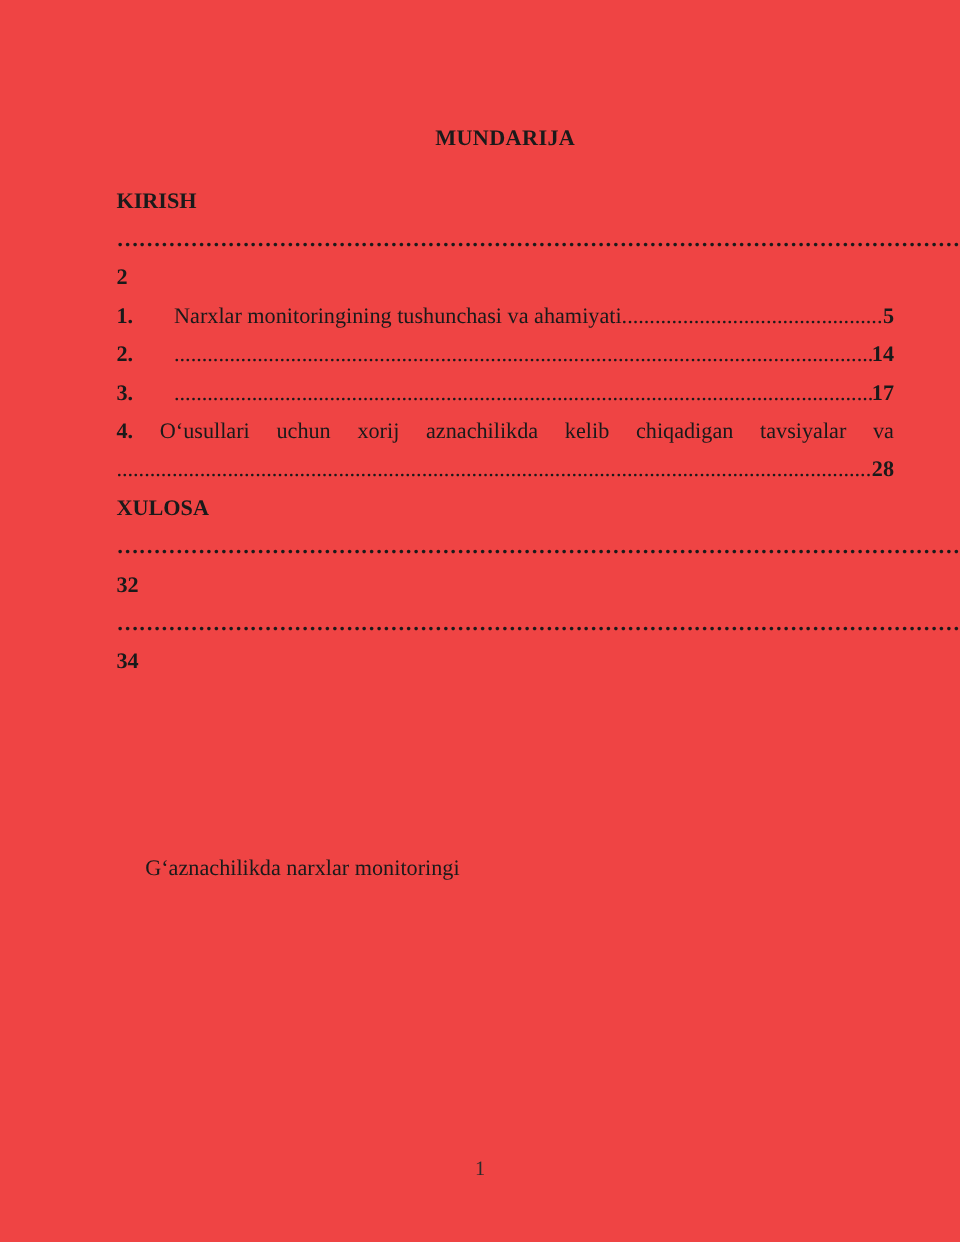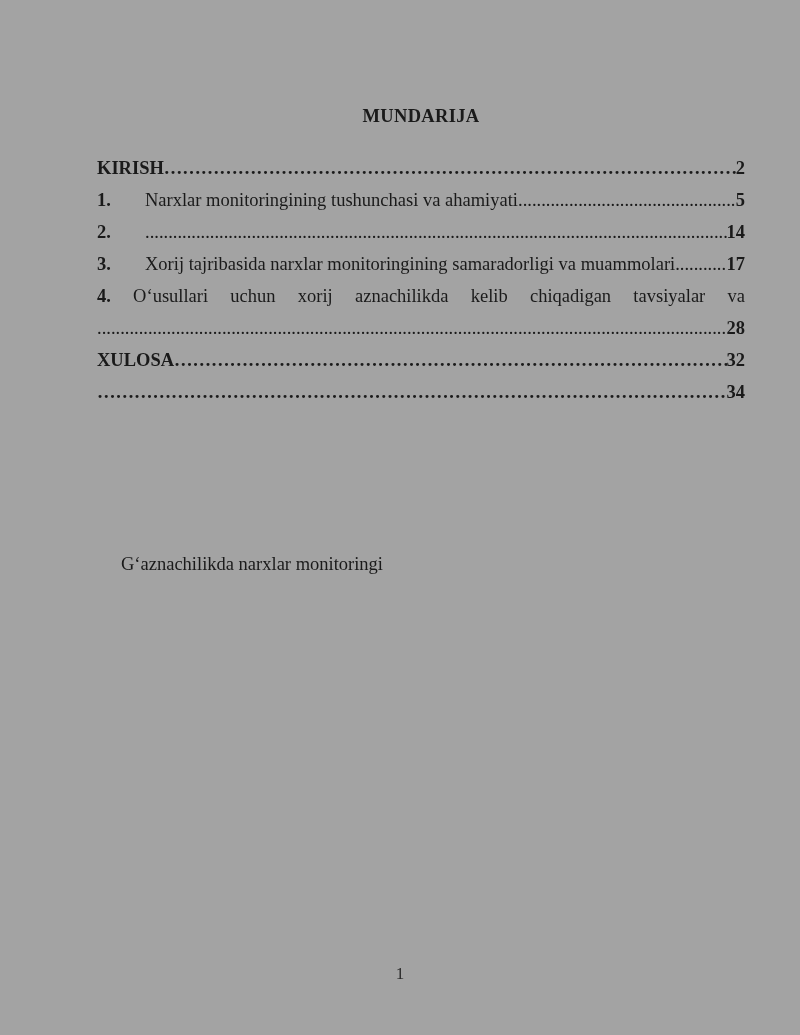--- a/index.html
+++ b/index.html
@@ -5,21 +5,21 @@
   * { margin: 0; padding: 0; box-sizing: border-box; }
   html, body { background: #ffffff; }
   body {
     font-family: "Liberation Serif", "DejaVu Serif", serif;
     color: #1a1a1a;
   }
   .page {
     position: relative;
     width: 800px;
     height: 1035px;
-    background: #a3a3a3;
+    background: #ef4444;
     overflow: hidden;
   }
   .content {
     position: absolute;
     left: 97px;
     top: 0;
     width: 648px;
   }
   .title {
     margin-top: 100px;
@@ -50,21 +50,21 @@
   .leader {
     flex: 1 1 auto;
     min-width: 0;
     overflow: hidden;
     white-space: nowrap;
   }
   .pagenum {
     flex: 0 0 auto;
     font-weight: bold;
   }
-  .bold-entry { font-weight: bold; }
+  .bold-entry { font-weight: bold; flex-direction: column; }
   .justline {
     display: flex;
     justify-content: space-between;
     align-items: baseline;
     line-height: 32px;
   }
   .justline .w { white-space: nowrap; }
   .body-par {
     margin-top: 140px;
     font-size: 18.5px;
@@ -105,21 +105,20 @@
       </div>
 
       <div class="row">
         <span class="num">2.</span>
         <span class="leader">........................................................................................................................................................................................................</span>
         <span class="pagenum">14</span>
       </div>
 
       <div class="row">
         <span class="num">3.</span>
-        <span class="label">Xorij tajribasida narxlar monitoringining samaradorligi va muammolari</span>
         <span class="leader">........................................................................................................................................................................................................</span>
         <span class="pagenum">17</span>
       </div>
 
       <div>
         <div class="justline">
           <span class="w num" style="flex:0 0 auto;">4.</span>
           <span class="w">O‘usullari</span>
           <span class="w">uchun</span>
           <span class="w">xorij</span>

